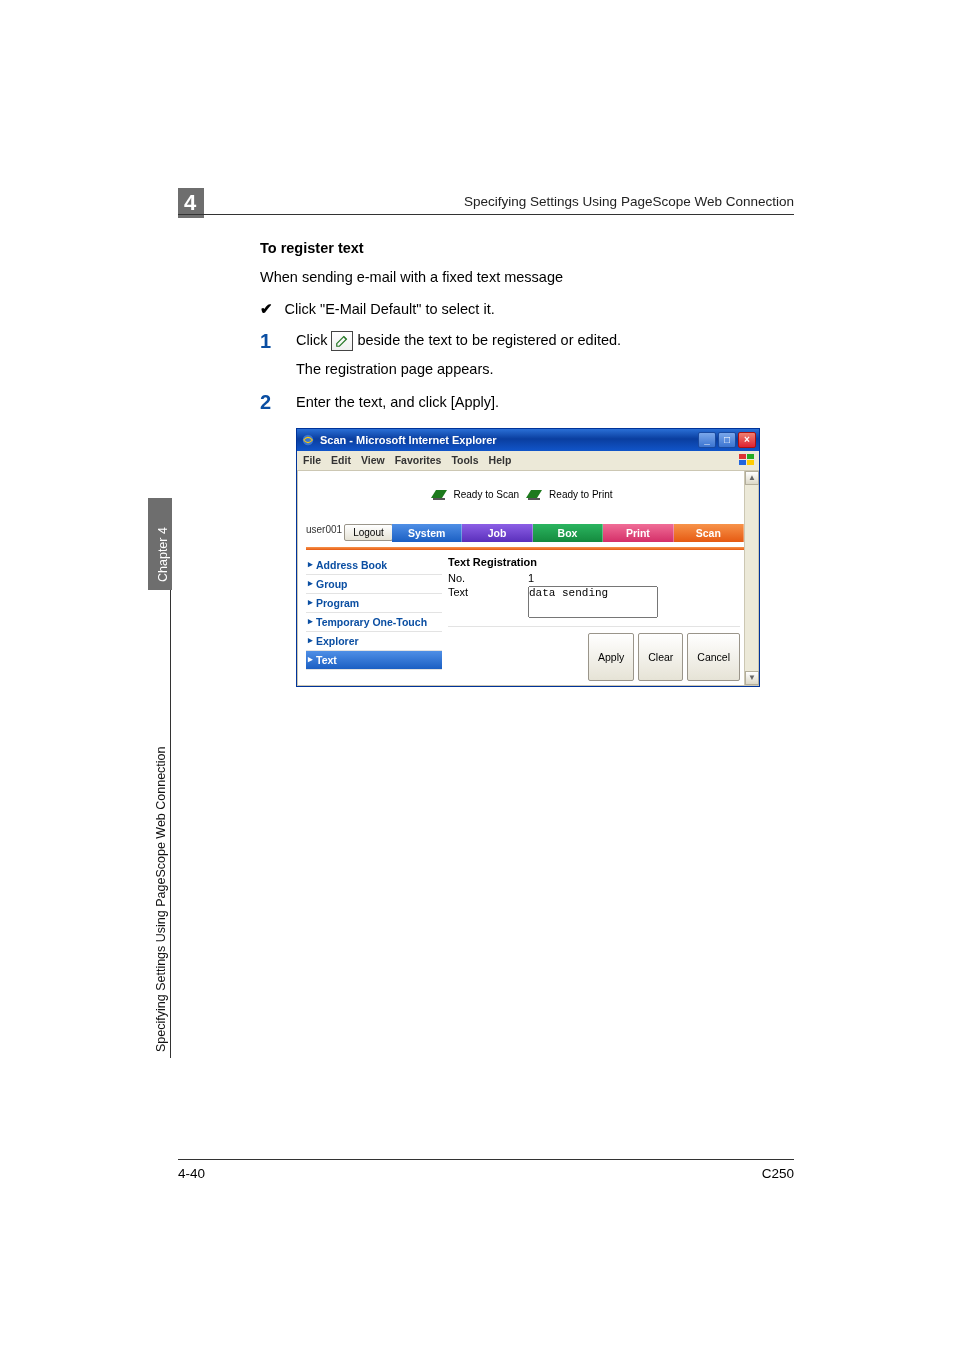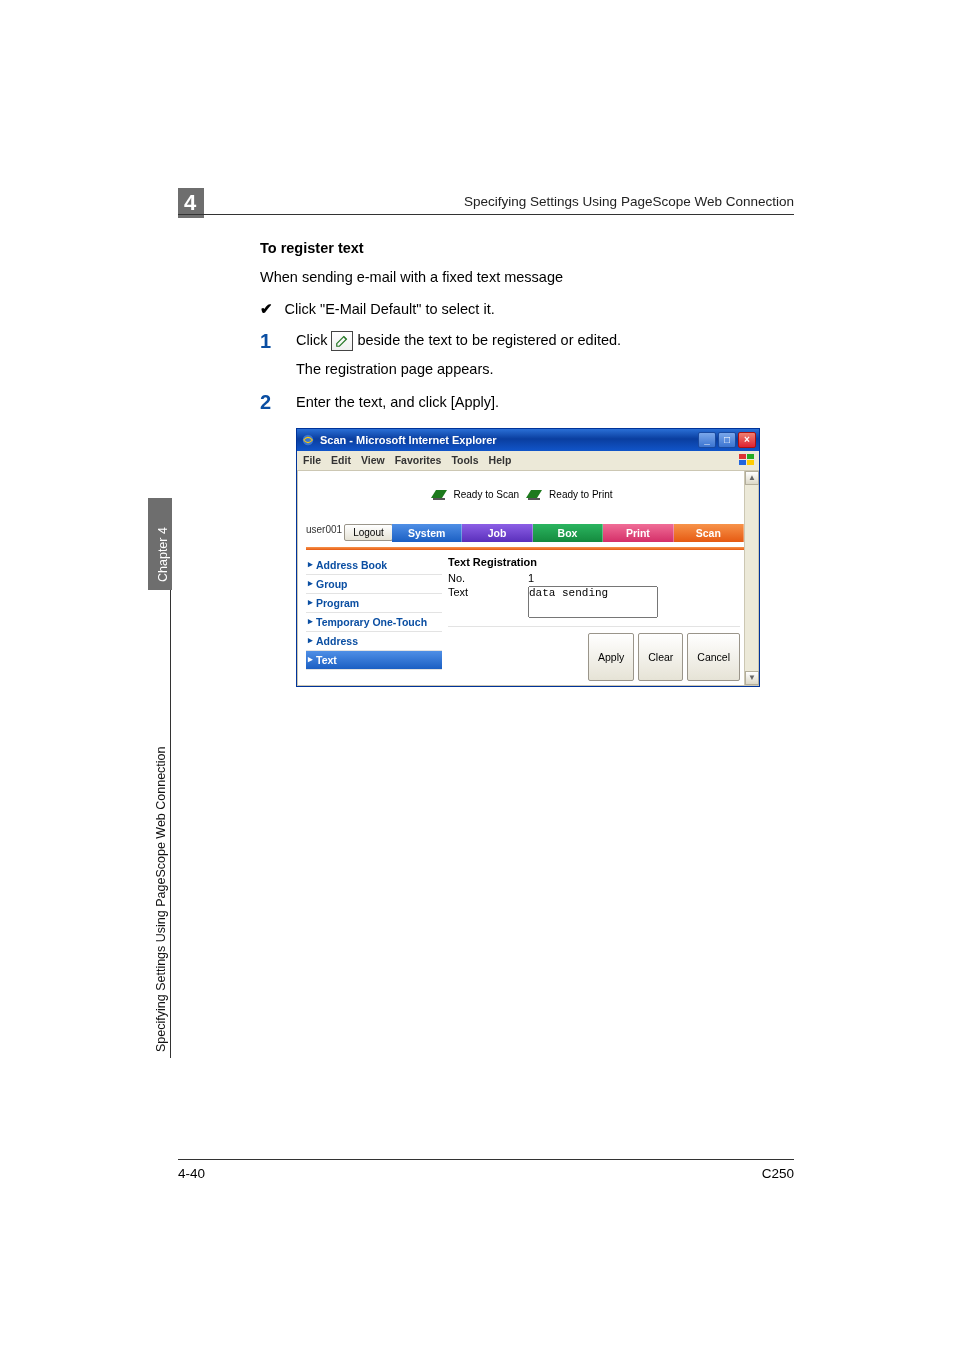--- a/index.html
+++ b/index.html
@@ -362,21 +362,21 @@
           </div>
         </div>
         <div class="tab-underline"></div>
 
         <div class="panel-row">
           <div class="sidebar">
             <div class="item">Address Book</div>
             <div class="item">Group</div>
             <div class="item">Program</div>
             <div class="item">Temporary One-Touch</div>
-            <div class="item">Address</div>
+            <div class="item">Explorer</div>
             <div class="item active">Text</div>
           </div>
           <div class="main-panel">
             <div class="mp-title">Text Registration</div>
             <div class="mp-row">
               <div class="mp-label">No.</div>
               <div class="mp-val">1</div>
             </div>
             <div class="mp-row">
               <div class="mp-label">Text</div>

